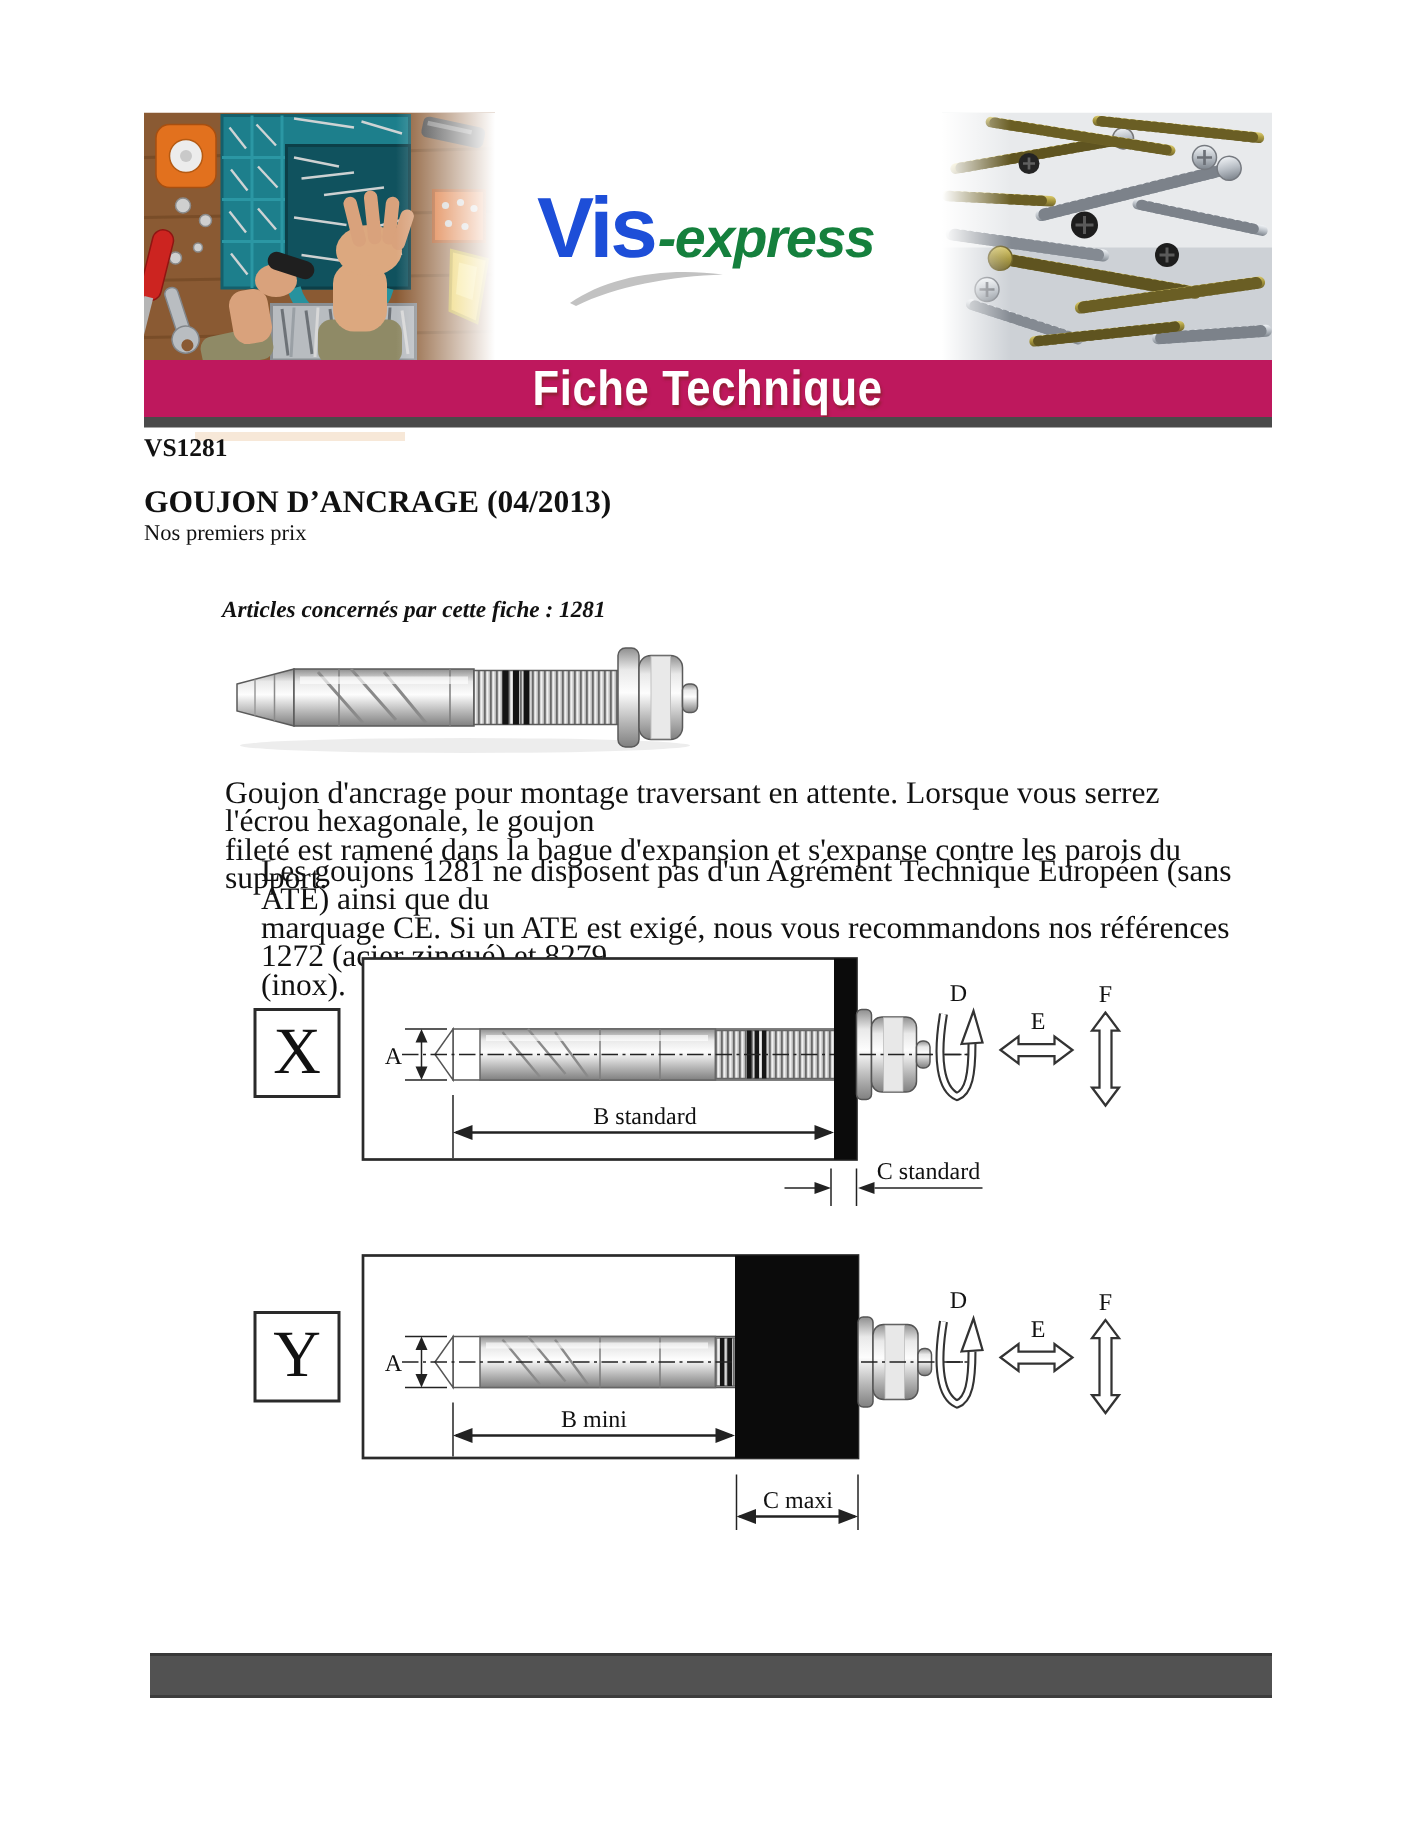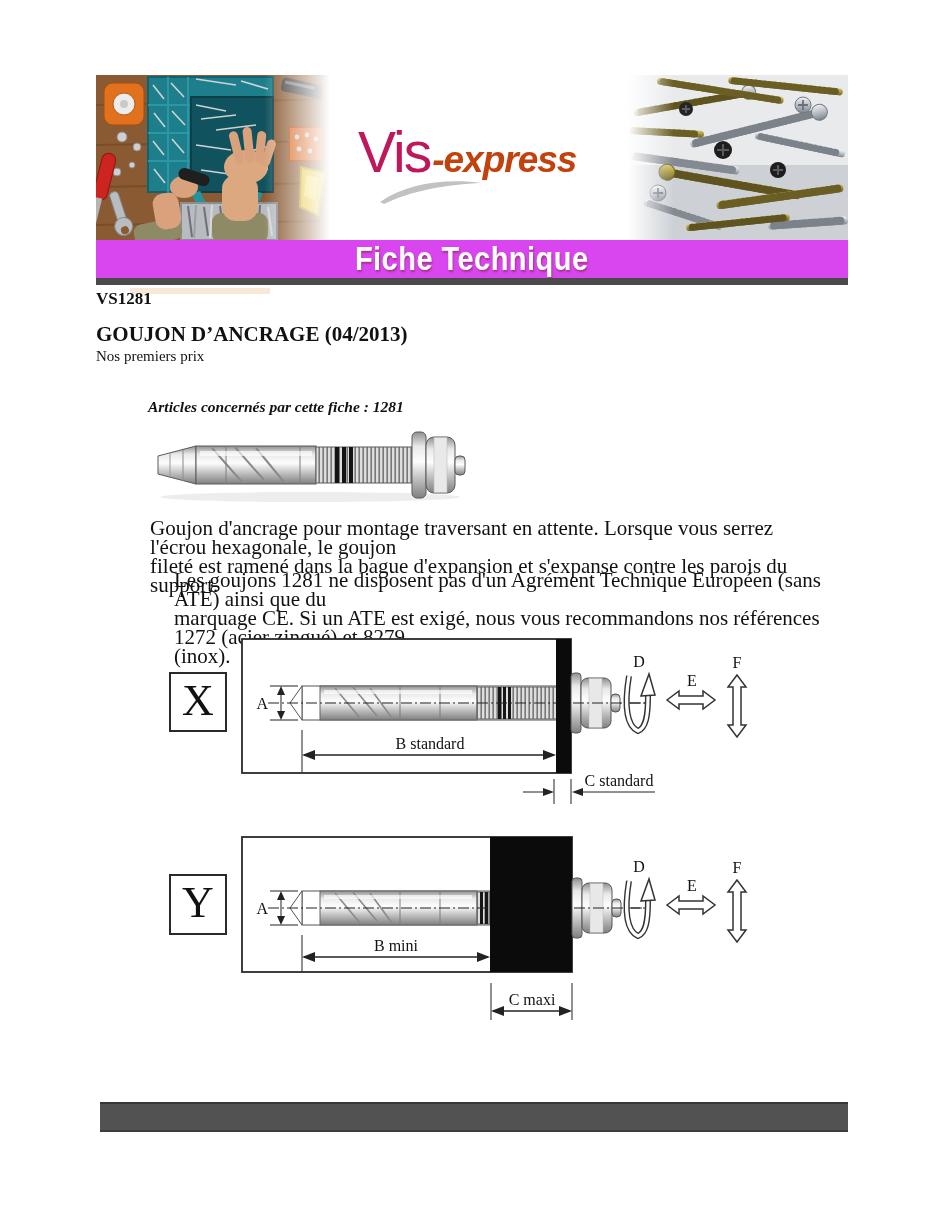--- a/index.html
+++ b/index.html
@@ -5,26 +5,26 @@
   html,body{margin:0;padding:0;background:#fff;}
   #page{position:relative;width:940px;height:1214px;background:#fff;overflow:hidden;
         font-family:"Liberation Serif",serif;color:#111;}
   .abs{position:absolute;}
 
   
   #header{left:96px;top:75px;width:752px;height:165px;background:#fff;}
   #left-photo{left:0;top:0;width:234px;height:165px;}
   #right-photo{left:532px;top:0;width:220px;height:165px;}
   #logo{left:262px;top:44px;display:flex;align-items:baseline;font-family:"Liberation Sans",sans-serif;}
-  #logo .p1{font-size:57px;font-weight:normal;color:#be185d;letter-spacing:-2px;}
-  #logo .p2{font-size:37px;font-style:italic;font-weight:bold;color:#c2410c;letter-spacing:-1px;margin-left:2px;margin-top:16px;}
+  #logo .p1{font-size:57px;font-weight:bold;color:#1d4ed8;letter-spacing:-2px;}
+  #logo .p2{font-size:37px;font-style:italic;font-weight:bold;color:#15803d;letter-spacing:-1px;margin-left:2px;margin-top:16px;}
   #swoosh{left:280px;top:101px;width:110px;height:28px;}
 
   
-  #banner{left:96px;top:240px;width:752px;height:38px;background:#d946ef;
+  #banner{left:96px;top:240px;width:752px;height:38px;background:#be185d;
           display:flex;align-items:center;justify-content:center;}
   #banner span{font-family:"Liberation Sans",sans-serif;font-weight:bold;font-size:33px;
                color:#fff;transform:scaleX(0.88);letter-spacing:0.5px;
                text-shadow:1px 2px 2px rgba(90,40,0,.45);white-space:nowrap;}
   #gray-bar{left:96px;top:278px;width:752px;height:7px;background:#4a4a4a;}
   #peach-strip{left:130px;top:288px;width:140px;height:6px;background:#f7e8d8;}
 
   
   .center-col{left:96px;width:752px;text-align:left;}
   #doc-code{top:289px;font-size:17px;font-weight:bold;}

